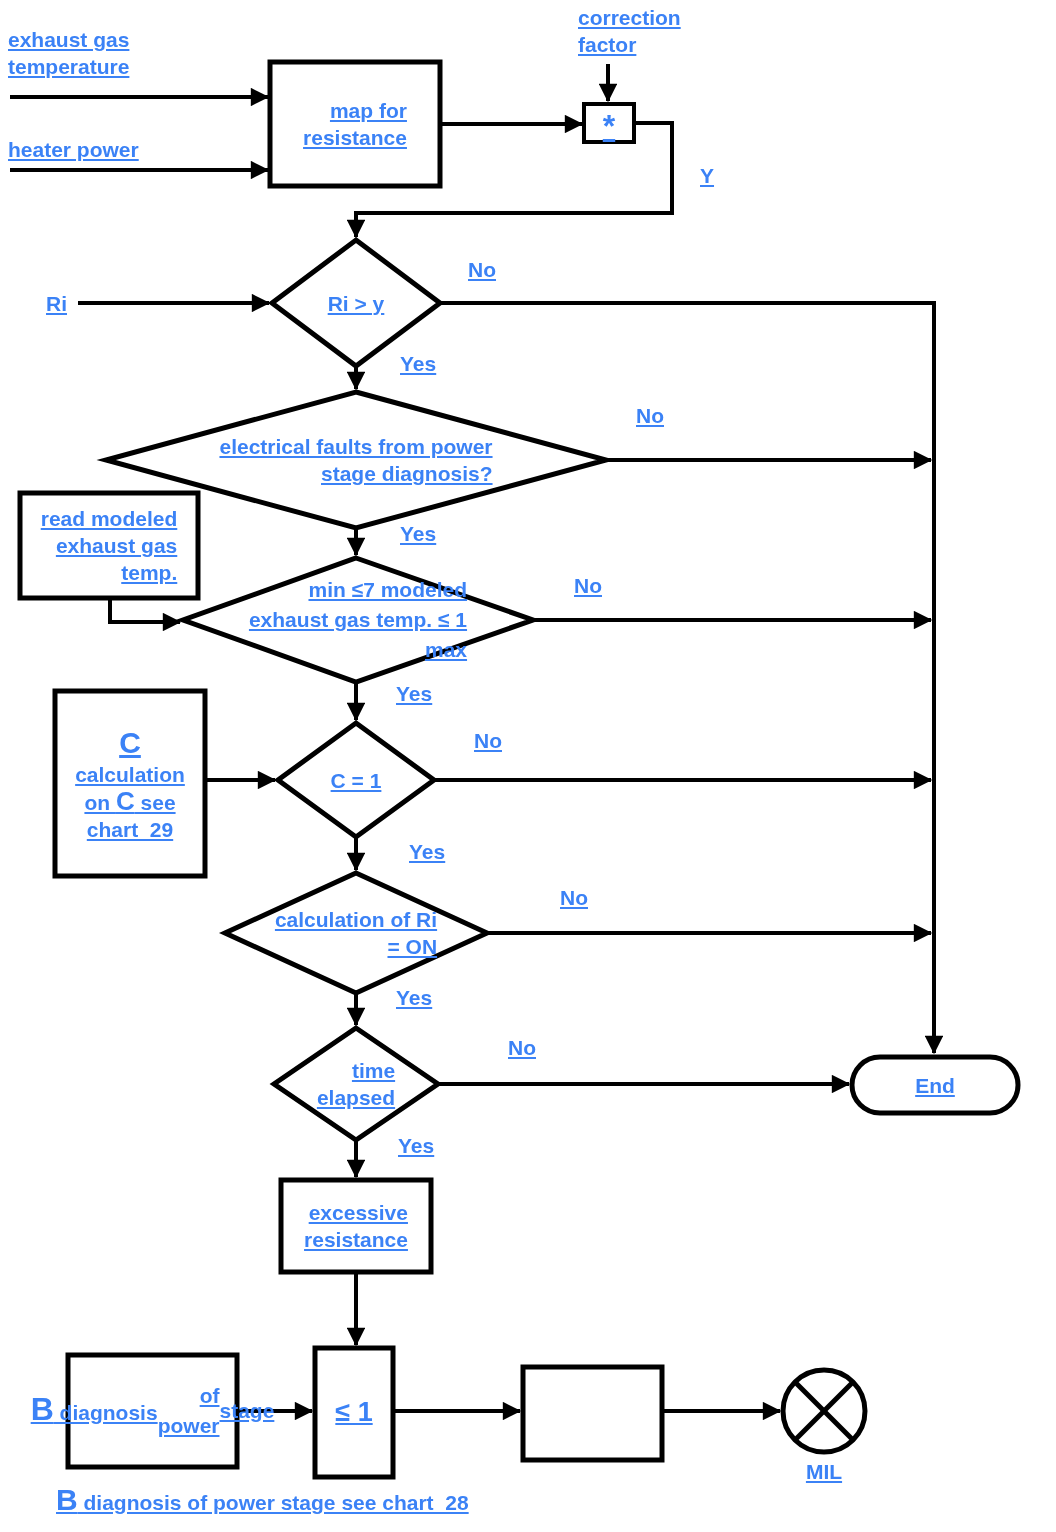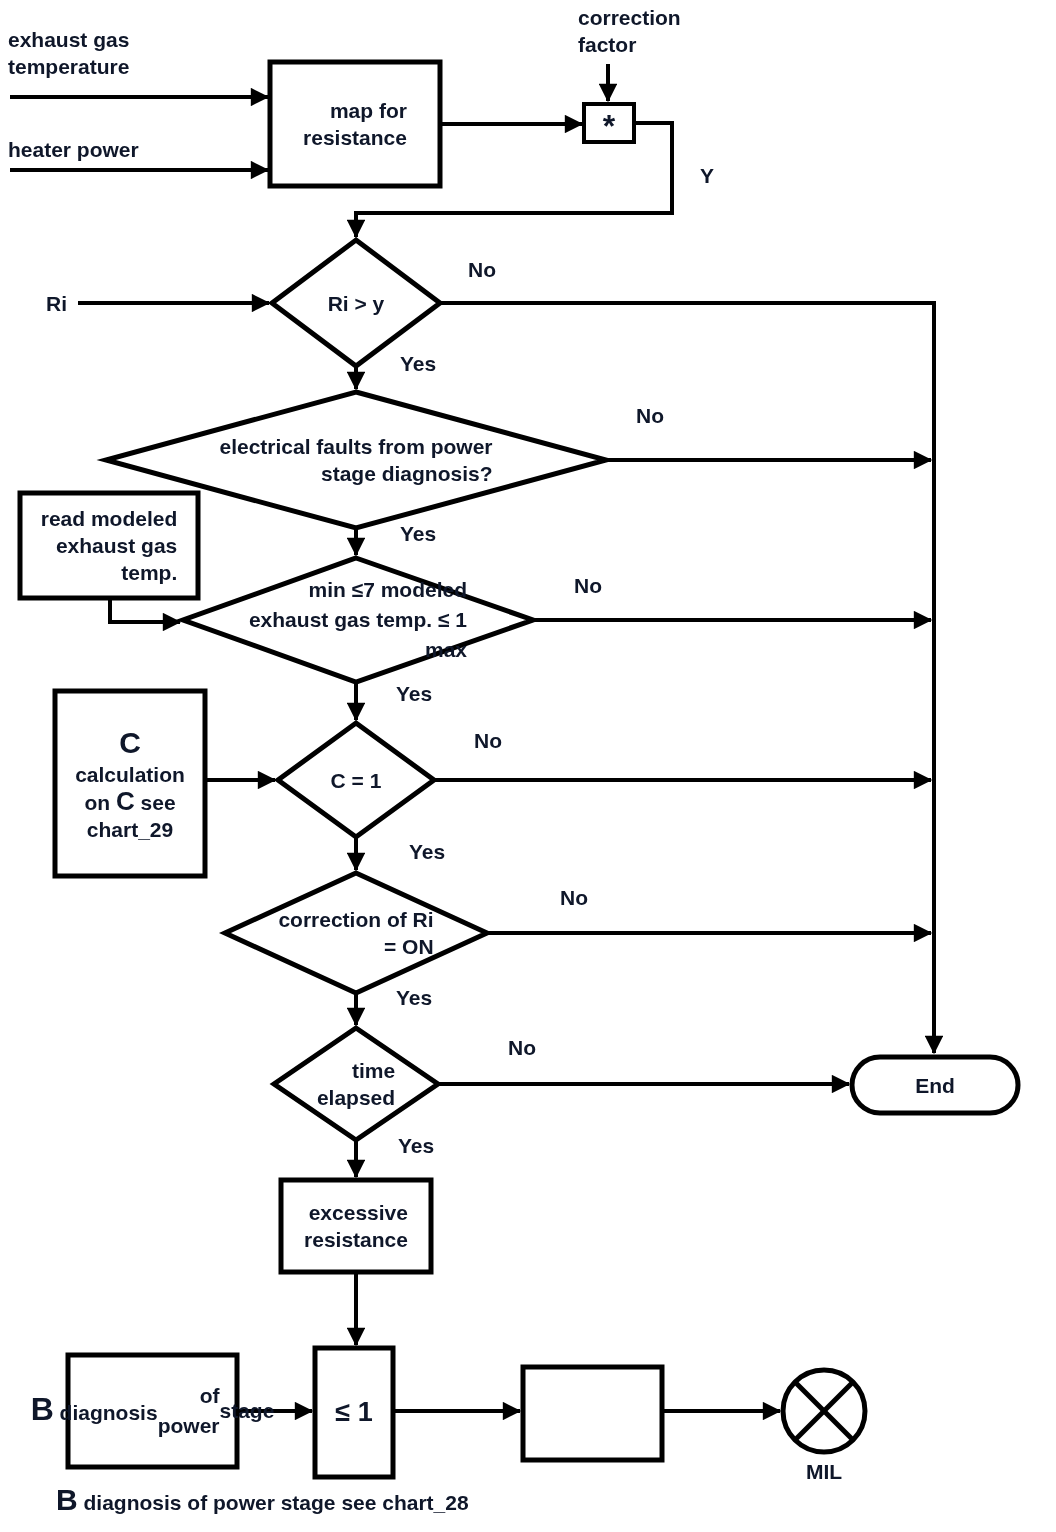--- a/index.html
+++ b/index.html
@@ -1,20 +1,20 @@
 <!DOCTYPE html>
 <html><head>
 <meta charset="utf-8">
 <style>
   html,body{margin:0;padding:0;background:#ffffff;}
   #stage{position:relative;width:1056px;height:1532px;background:#ffffff;
          font-family:"Liberation Sans","DejaVu Sans",sans-serif;color:#000;overflow:hidden;}
   #stage svg{position:absolute;left:0;top:0;}
   .lbl{position:absolute;font-weight:bold;font-size:21px;line-height:27px;
-       white-space:pre-line;color:#0f172a;}
+       white-space:pre-line;color:#3b82f6;text-decoration:underline;}
   .node{display:flex;align-items:center;justify-content:center;text-align:right;}
   .edge{white-space:nowrap;}
   .big-c{font-size:30px;line-height:36px;}
   .big-c2{font-size:26px;}
   .big-b{font-size:32px;}
   .big-bf{font-size:30px;}
   .star{font-size:32px;line-height:32px;}
   .le1{font-size:27px;}
   .tall{line-height:30px;}
 </style>
@@ -103,21 +103,21 @@
 max</div>
 
   <div class="lbl node" style="left:55px;top:691px;width:150px;height:185px;flex-direction:column;">
     <div class="big-c">C</div>
     <div>calculation</div>
     <div style="white-space:pre;"><span>on </span><span class="big-c2">C</span><span> see</span></div>
     <div>chart_29</div>
   </div>
 
   <div class="lbl node" style="left:278px;top:723px;width:156px;height:114px;">C = 1</div>
-  <div class="lbl node" style="left:225px;top:873px;width:262px;height:120px;">correction of Ri
+  <div class="lbl node" style="left:225px;top:873px;width:262px;height:120px;">calculation of Ri
 = ON</div>
   <div class="lbl node" style="left:274px;top:1028px;width:164px;height:112px;">time
 elapsed</div>
   <div class="lbl node" style="left:852px;top:1057px;width:166px;height:56px;">End</div>
   <div class="lbl node" style="left:281px;top:1180px;width:150px;height:92px;">excessive
 resistance</div>
 
   <div class="lbl node" style="left:68px;top:1355px;width:169px;height:112px;flex-direction:row;line-height:30px;">
     <div style="white-space:pre;"><span class="big-b">B</span><span> diagnosis</span></div>
     <div>of power</div>

